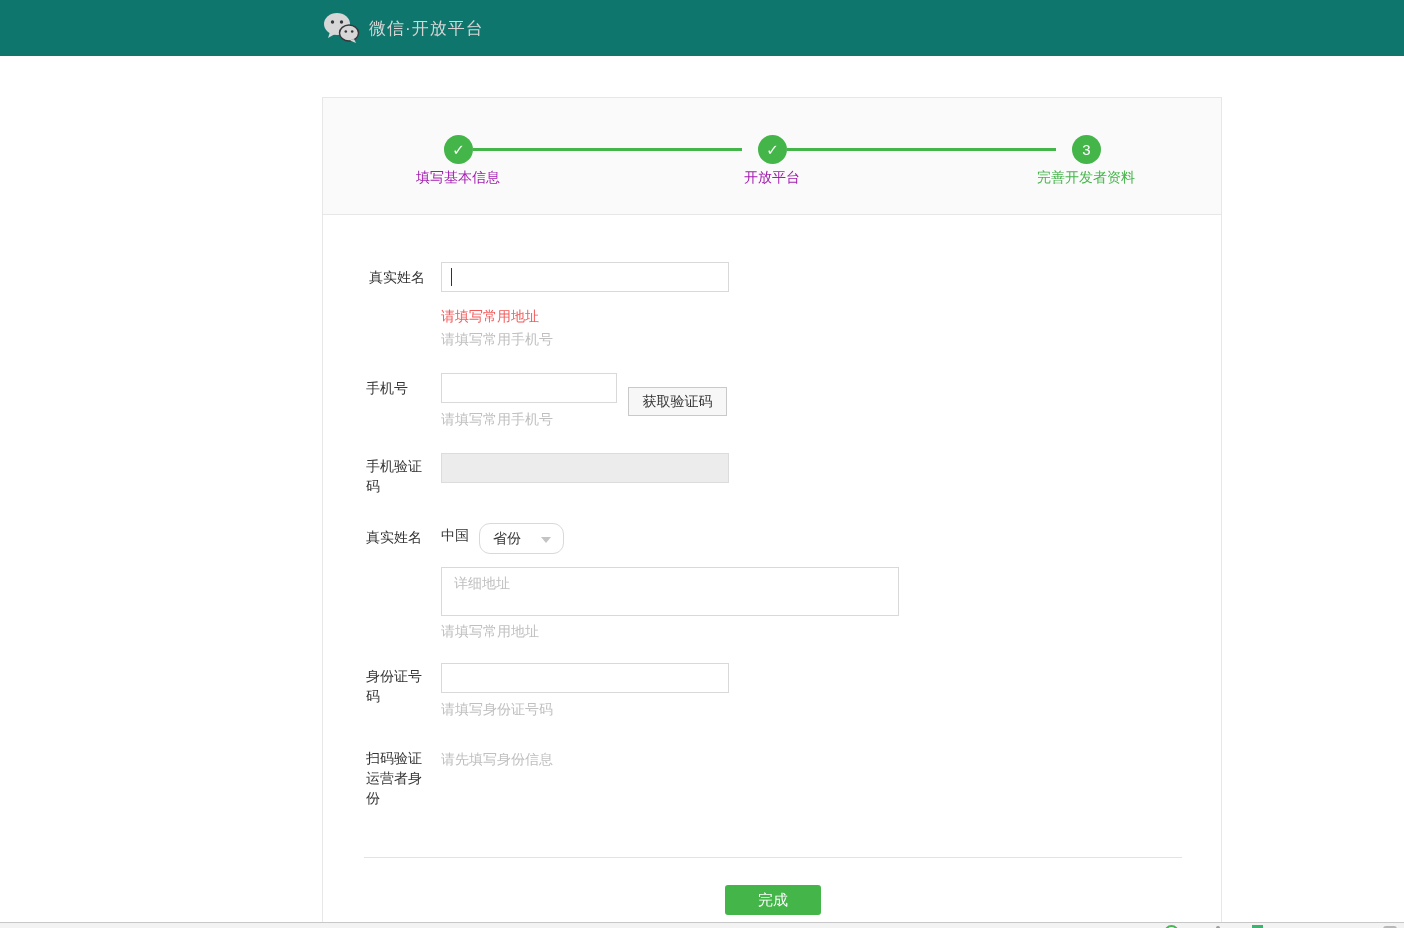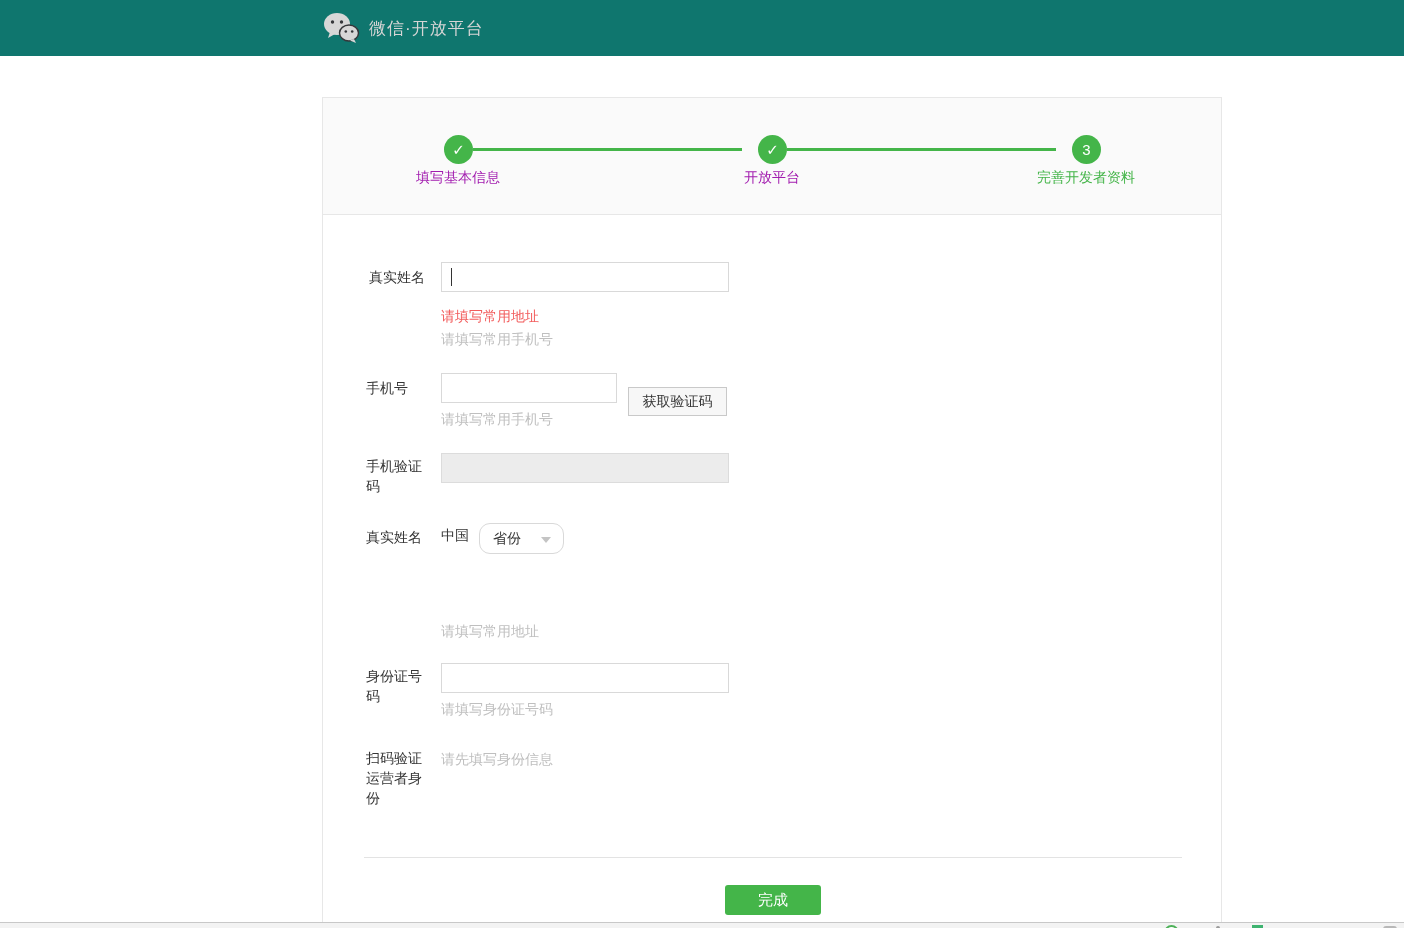--- a/index.html
+++ b/index.html
@@ -125,20 +125,21 @@
 
   <div class="flabel" style="top:359px;">手机验证码</div>
   <input class="inp w-std" style="top: 356px;" type="text" disabled="">
 
   <div class="flabel" style="top:430px;">真实姓名</div>
   <div class="ftext" style="left:118px; top:430px;">中国</div>
   <div class="fake-select" style="top:426px;border-radius:11px;">
     <span>省份</span>
     <span class="sel-arrow"></span>
   </div>
+  <textarea class="txtarea" style="top: 470px;" placeholder="详细地址"></textarea>
   <div class="hint" style="top:526px;">请填写常用地址</div>
 
   <div class="flabel" style="top:569px;">身份证号码</div>
   <input class="inp w-std" style="top: 566px;" type="text">
   <div class="hint" style="top:604px;">请填写身份证号码</div>
 
   <div class="flabel" style="top:651px;">扫码验证运营者身份</div>
   <div class="hint" style="top:654px;">请先填写身份信息</div>
 
   <div class="divider"></div>

